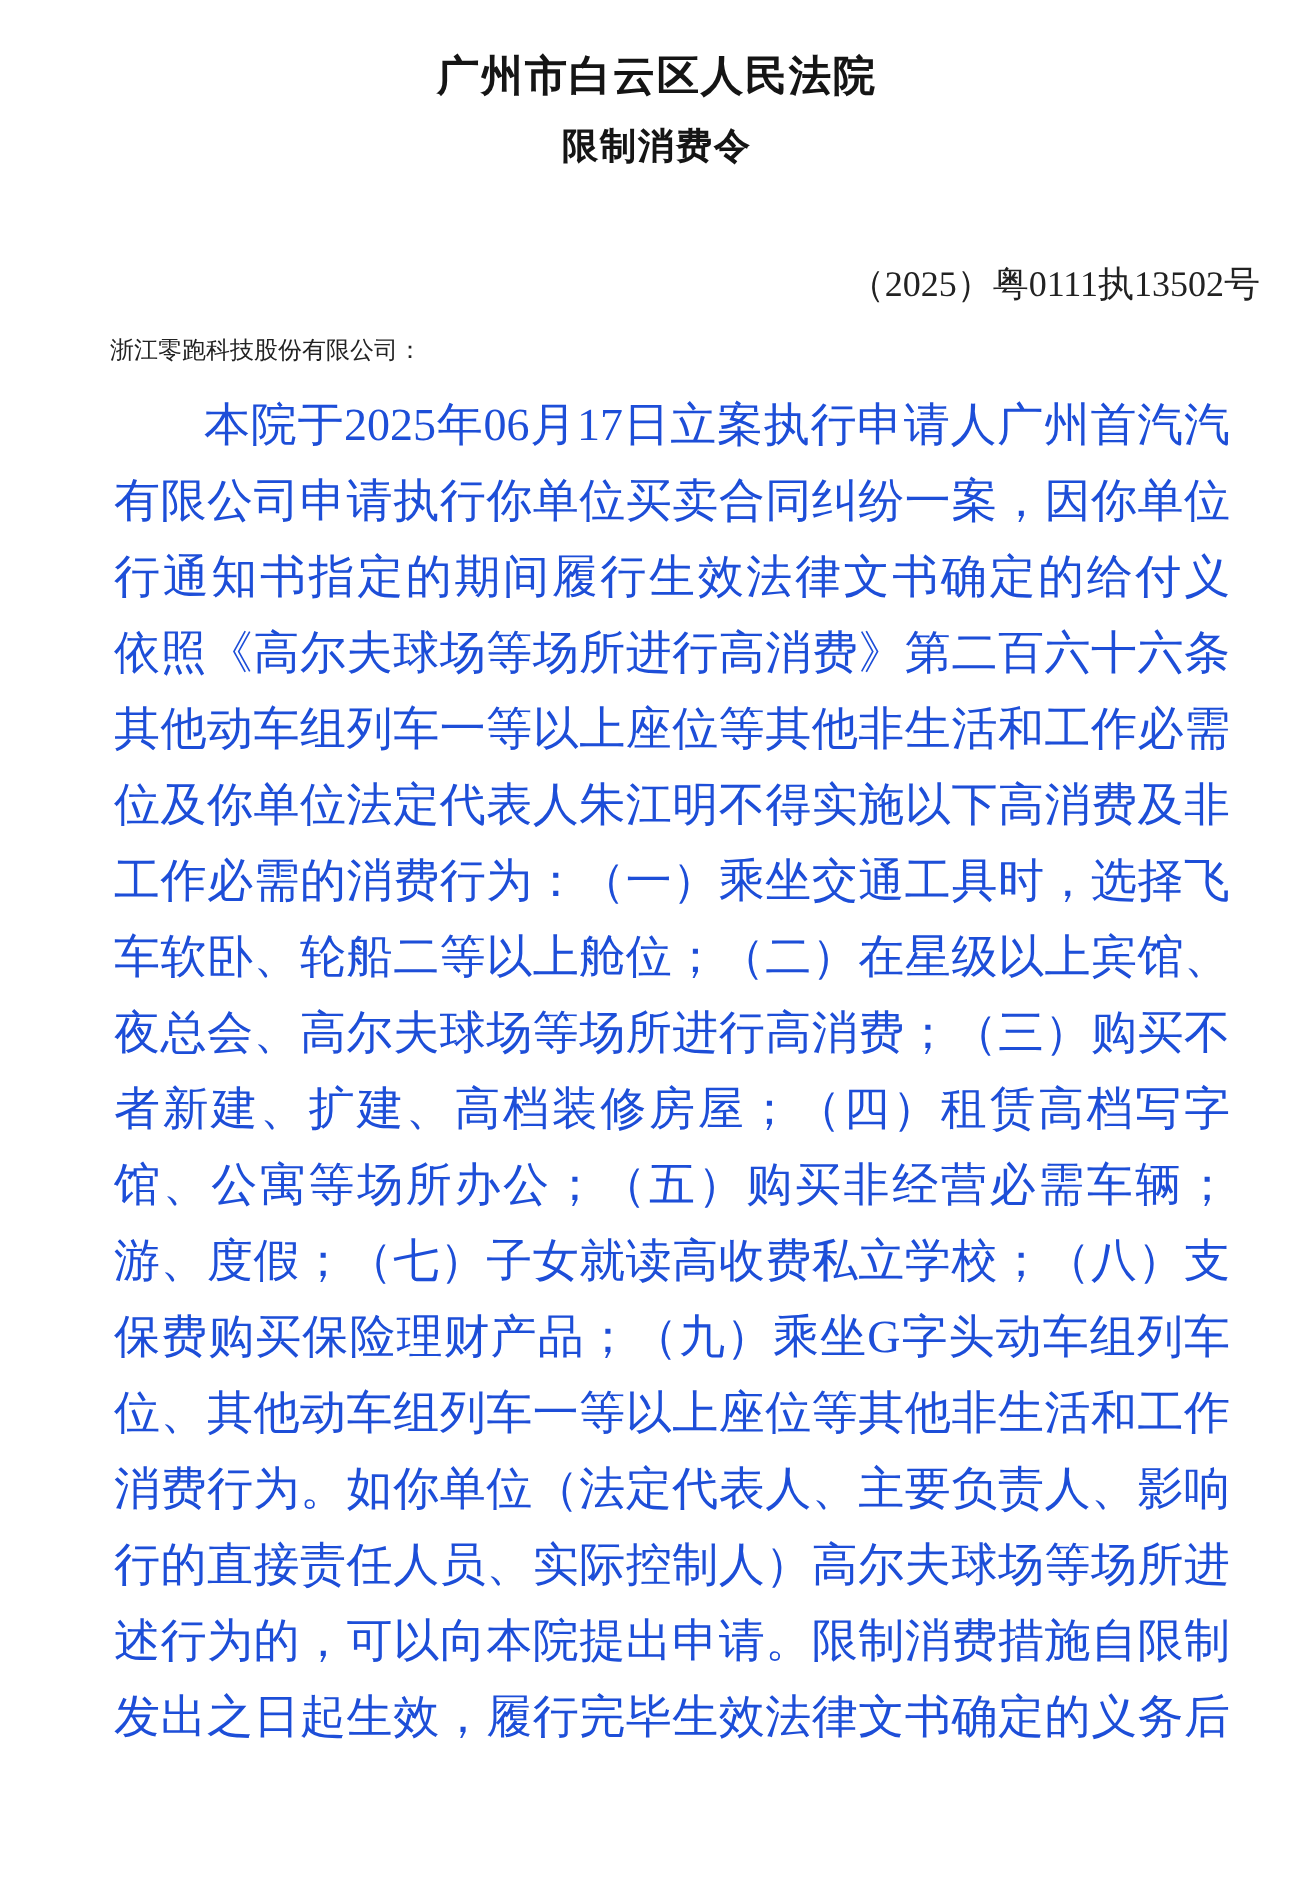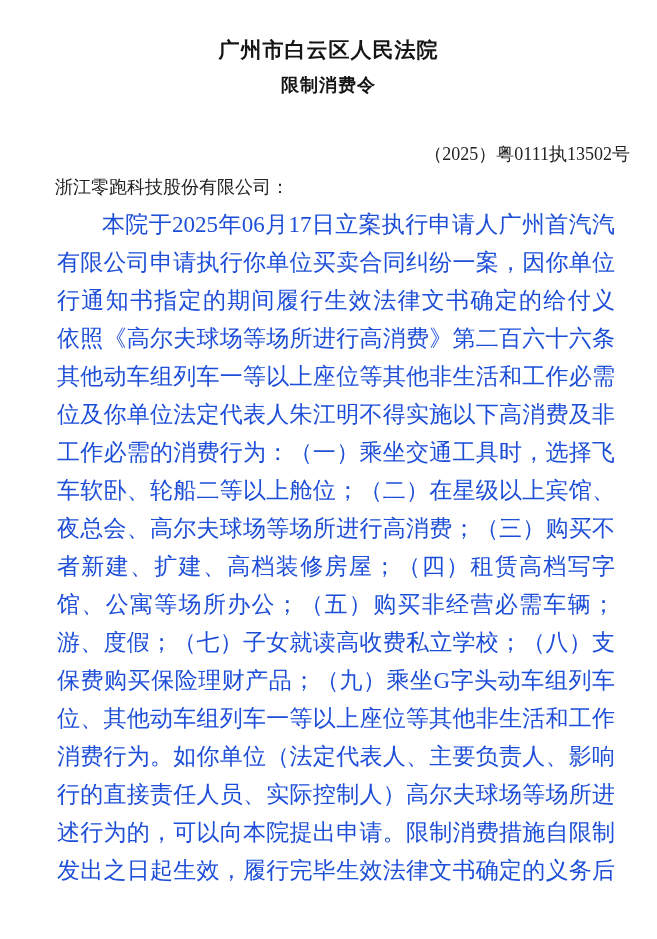--- a/index.html
+++ b/index.html
@@ -8,21 +8,20 @@
     background: #ffffff;
   }
   .page {
     position: relative;
     width: 657px;
     height: 890px;
     background: #ffffff;
     overflow: hidden;
     font-family: "Liberation Serif", "DejaVu Serif", serif;
     color: #1f1f1f;
-    margin-top: 12px;
   }
   .header {
     padding-top: 25px;
     text-align: center;
   }
   .court-name {
     font-size: 21px;
     line-height: 26px;
     font-weight: bold;
     color: #151515;
@@ -40,21 +39,21 @@
     margin-top: 44px;
     padding-right: 27px;
     text-align: right;
     font-size: 18px;
     line-height: 24px;
     color: #222222;
   }
   .addressee {
     margin-top: 9px;
     margin-left: 55px;
-    font-size: 18px;
+    font-size: 12px;
     line-height: 24px;
     color: #222222;
     font-family: Liberation Serif, serif;
   }
   .body-text {
     margin-top: 7px;
     margin-left: 57px;
     width: 558px;
     font-size: 23px;
     color: #1d4ed8;

